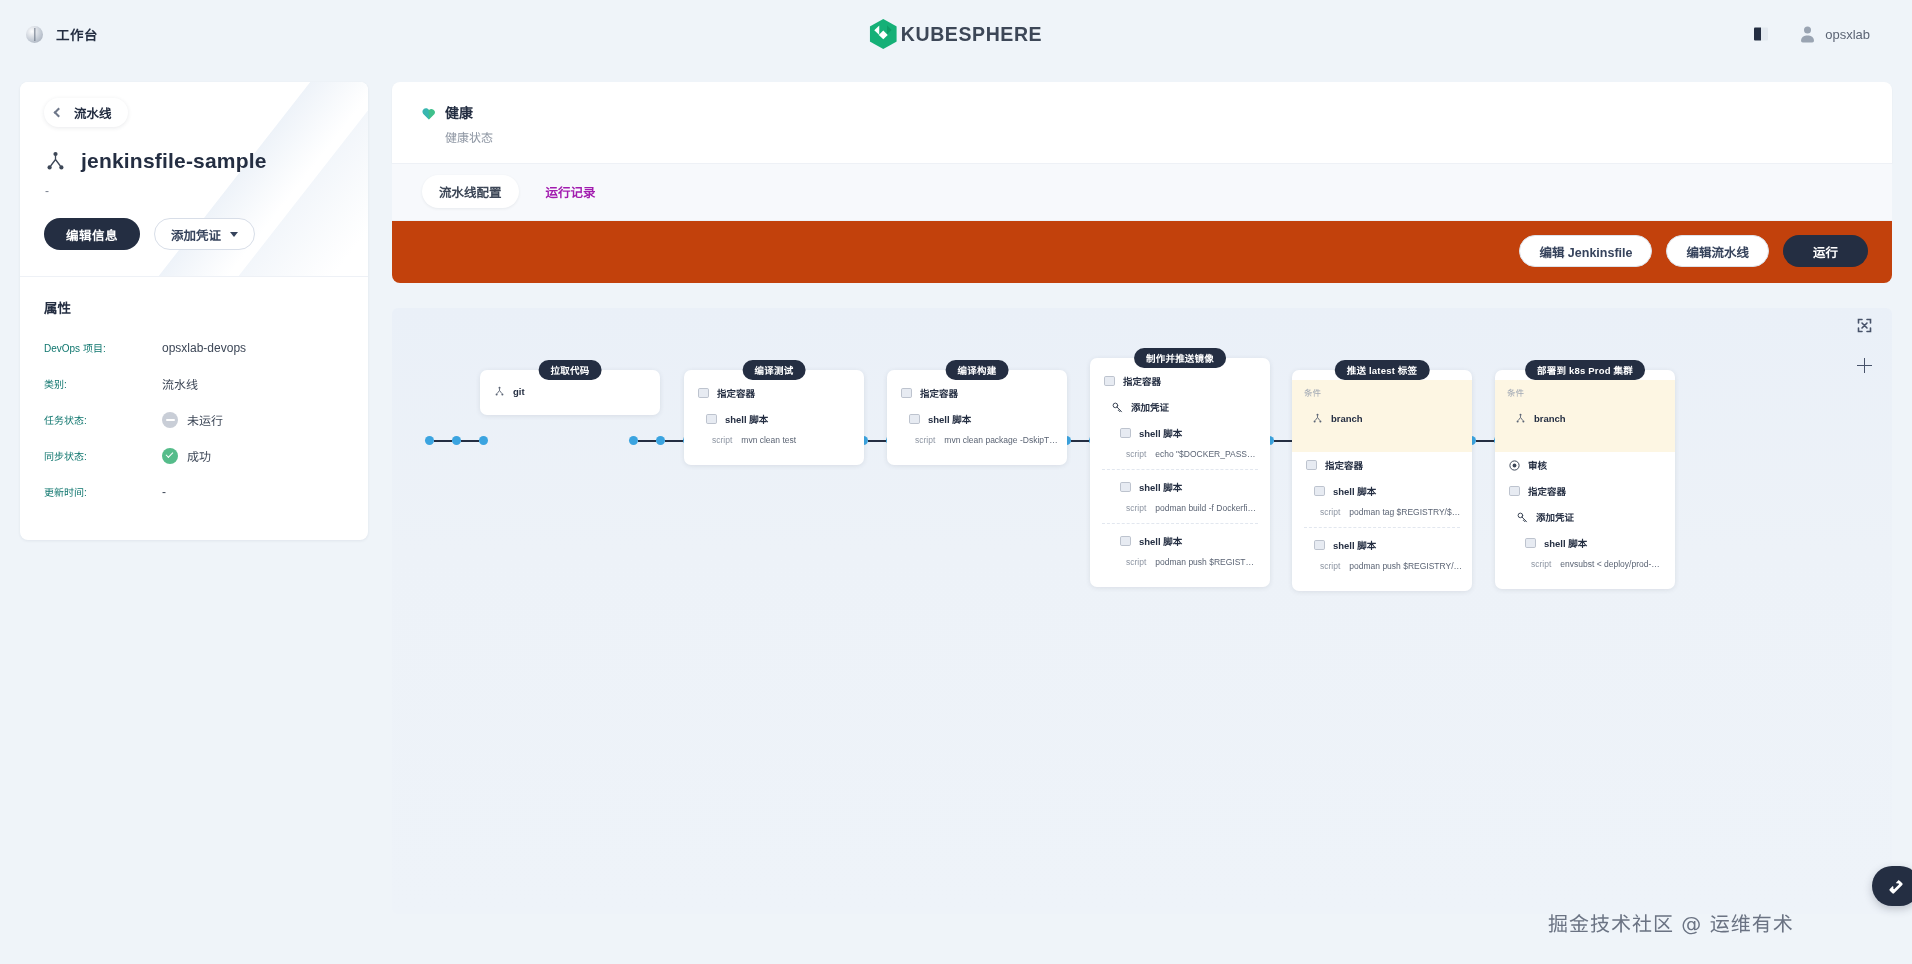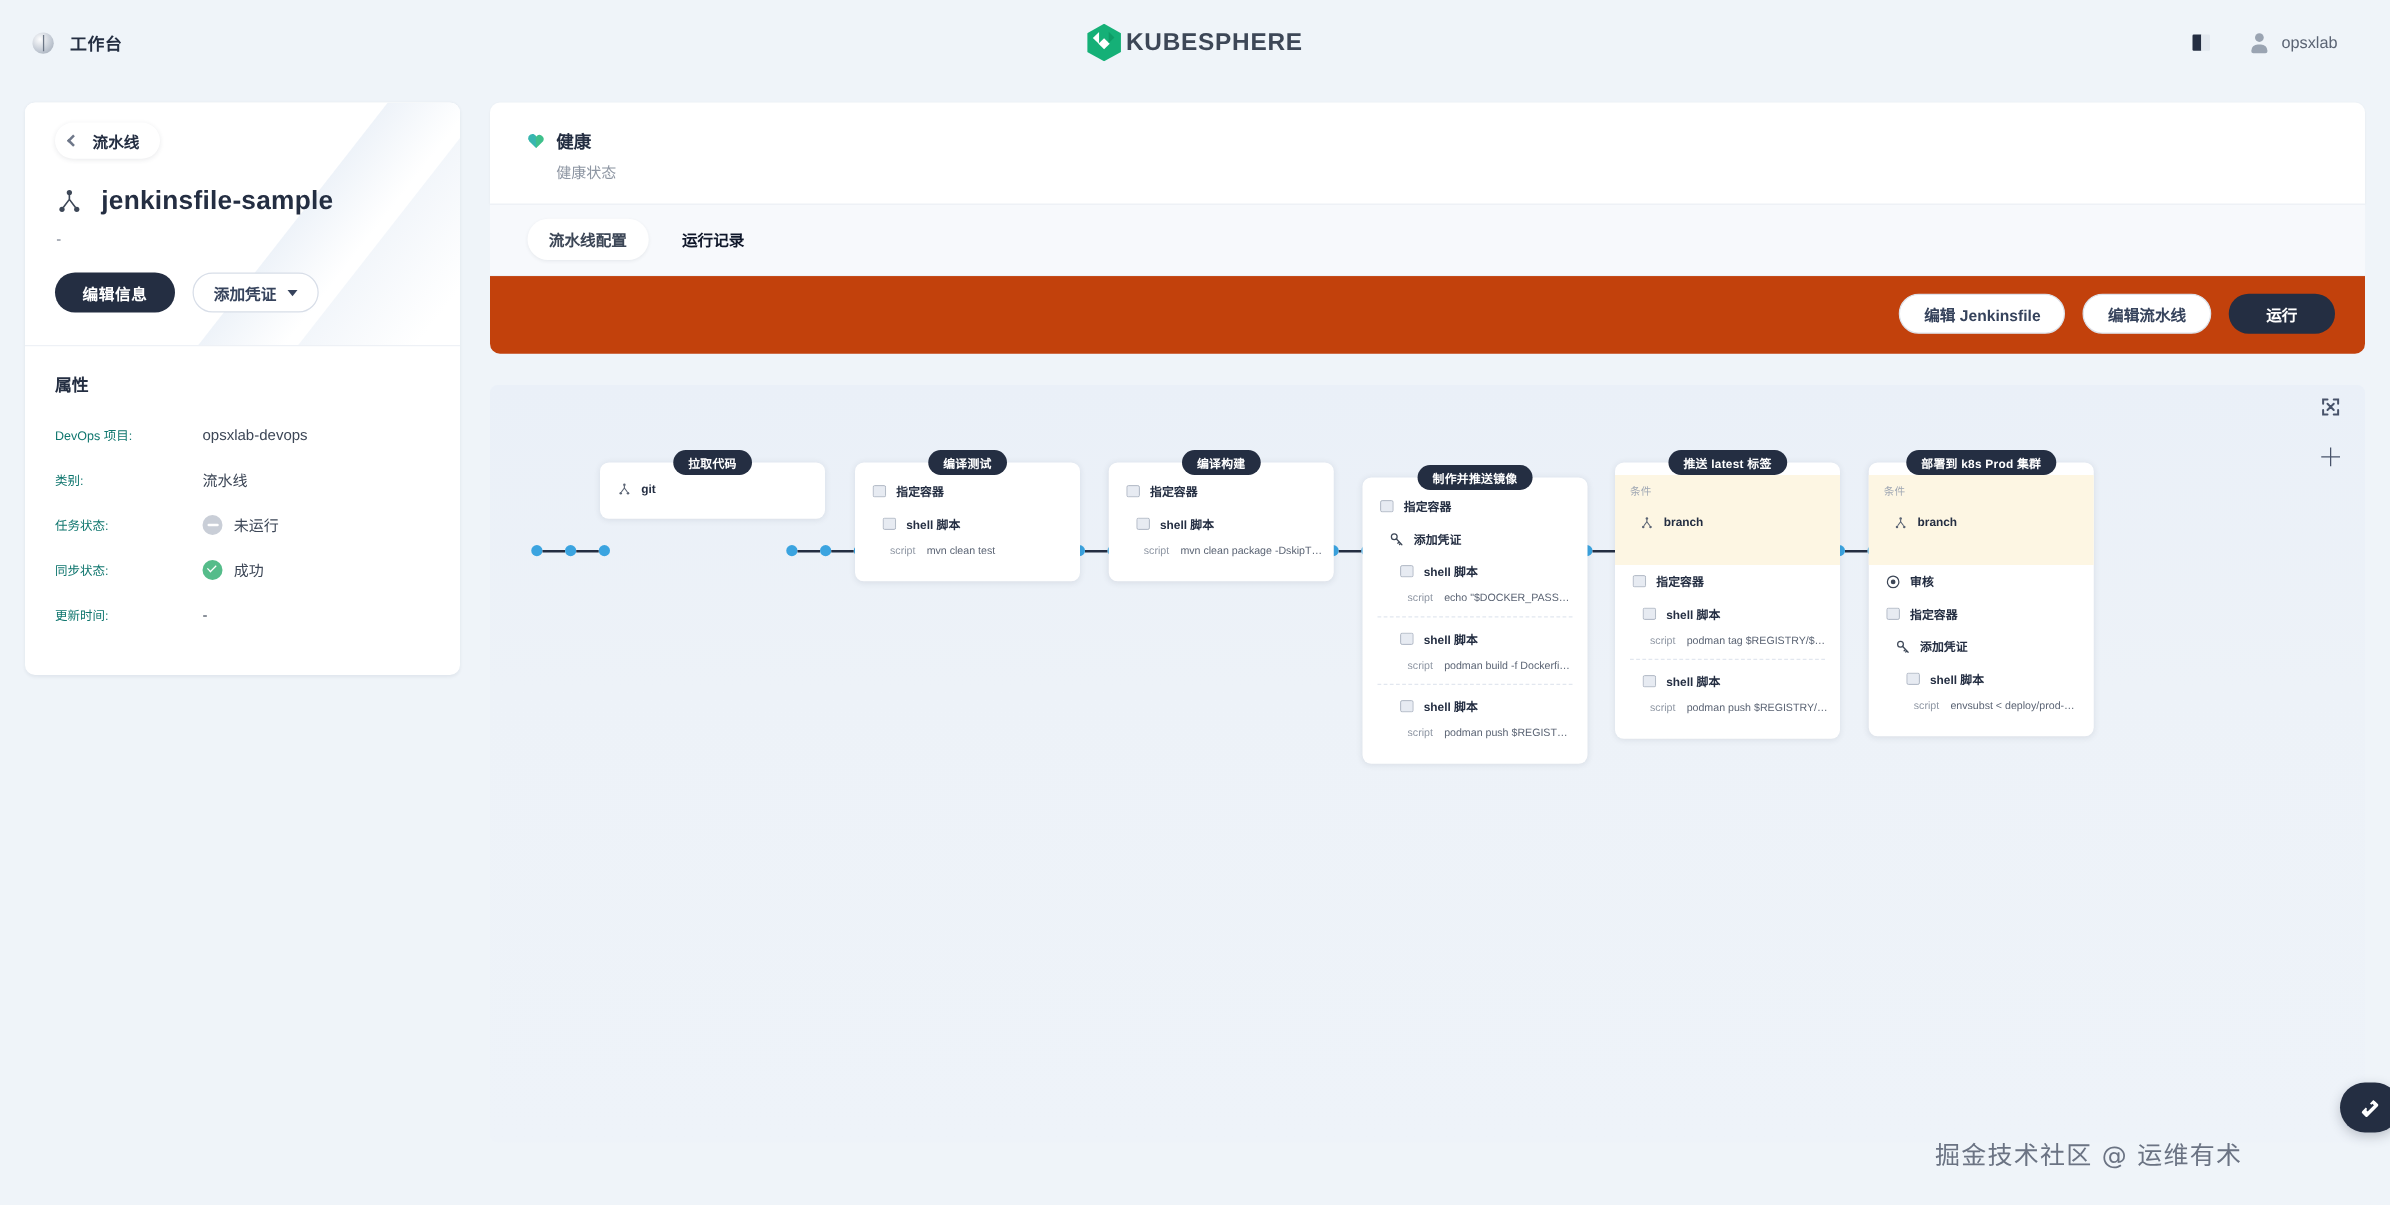--- a/index.html
+++ b/index.html
@@ -103,21 +103,21 @@
   .main { position:absolute; left:392px; top:82px; width:1500px; }
   .card-flat { background:#fff; border-radius:8px 8px 0 0; padding:20px 30px 18px;
     box-shadow:0 1px 2px rgba(35,45,65,.05); }
   .health-row { display:flex; align-items:center; gap:9px; }
   .heart { width:14px;height:13px;flex:none;}
   .health-t { font-size:14px; font-weight:700; color:#242e42; }
   .health-s { font-size:12px; color:#8e96a3; margin-top:6px; margin-left:23px; }
 
   .tabbar { background:#f7f9fc; border-top:1px solid #eef1f6; padding:11px 30px 12px;
     display:flex; gap:10px; }
-  .tab { font-size:12.5px; font-weight:700; color:#0f172a; padding:7px 17px; border-radius:18px; cursor:pointer; }
+  .tab { font-size:12.5px; font-weight:700; color:#a21caf; padding:7px 17px; border-radius:18px; cursor:pointer; }
   .tab.on { background:#fff; color:#3d4757; box-shadow:0 1px 3px rgba(35,45,65,.08); }
 
   .actionbar { background:#c2410c; padding:14px 24px 16px; border-top:1px solid #eef1f6;
     display:flex; justify-content:flex-end; gap:14px; border-radius:0 0 8px 8px; }
   .btn-o { background:#fff; border:1px solid #dde2ea; border-radius:20px; height:32px;
     padding:0 19px; font-size:12.5px; font-weight:700; color:#36435c;
     font-family:inherit; cursor:pointer; }
   .btn-run { background:#242e42; border:none; border-radius:20px; height:32px; padding:0 30px;
     font-size:12.5px; font-weight:700; color:#fff; font-family:inherit; cursor:pointer; }
 
@@ -419,21 +419,21 @@
                 <path d="M2.4 3.6 4 5 2.4 6.5M5.3 6.8h3.3" stroke="#4d5costume" stroke-width=".9" fill="none" stroke-linecap="round"></path>
               </svg></span>
             <span>shell 脚本</span>
           </div>
           <div class="script-line" style="padding-left: 28px;">
             <span class="k">script</span>
             <span>mvn clean package -DskipT…</span>
           </div>
         </div>
       </div>
-      <div class="stage" style="left: 698px; top: 64px; text-align: center;">
+      <div class="stage" style="left: 698px; top: 40px; text-align: center;">
         <div class="stage-badge">制作并推送镜像</div>
         <div class="stage-card">
           <div class="step lv0">
             <span class="ic-sq"><svg viewBox="0 0 11 10" width="11" height="10">
                 <rect x=".5" y=".5" width="10" height="9" rx="1.2" fill="#e7ebf2" stroke="#aeb6c3" stroke-width=".8"></rect>
                 <path d="M2.4 3.6 4 5 2.4 6.5M5.3 6.8h3.3" stroke="#4d5costume" stroke-width=".9" fill="none" stroke-linecap="round"></path>
               </svg></span>
             <span>指定容器</span>
           </div>
           <div class="step lv1">

